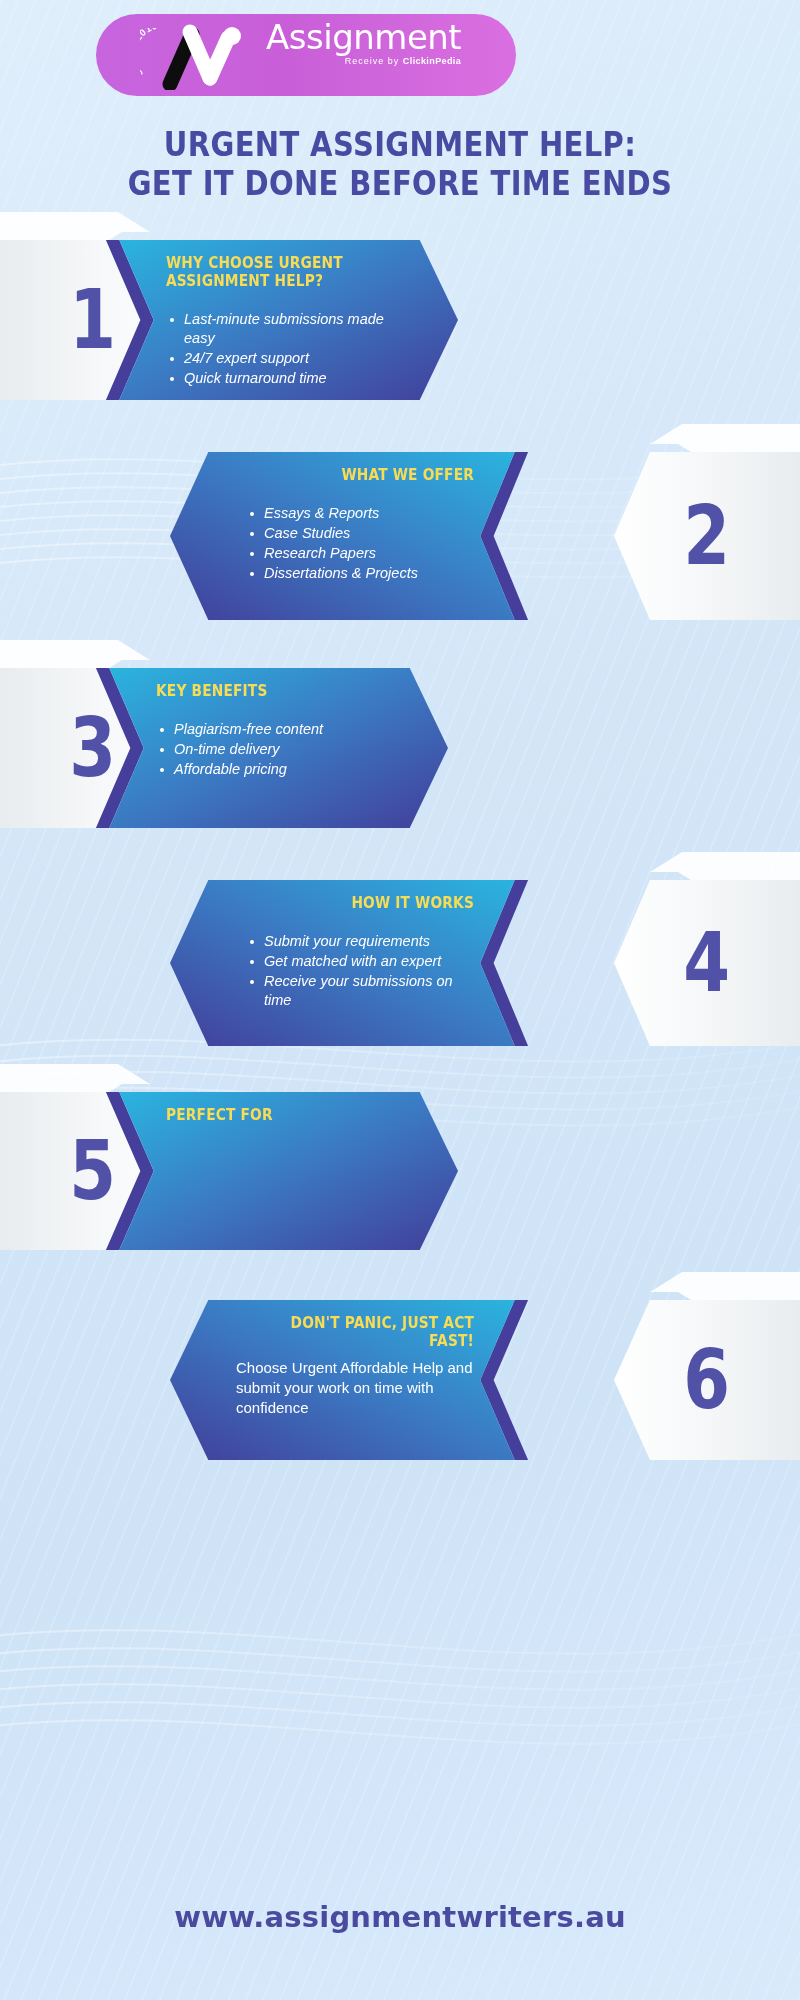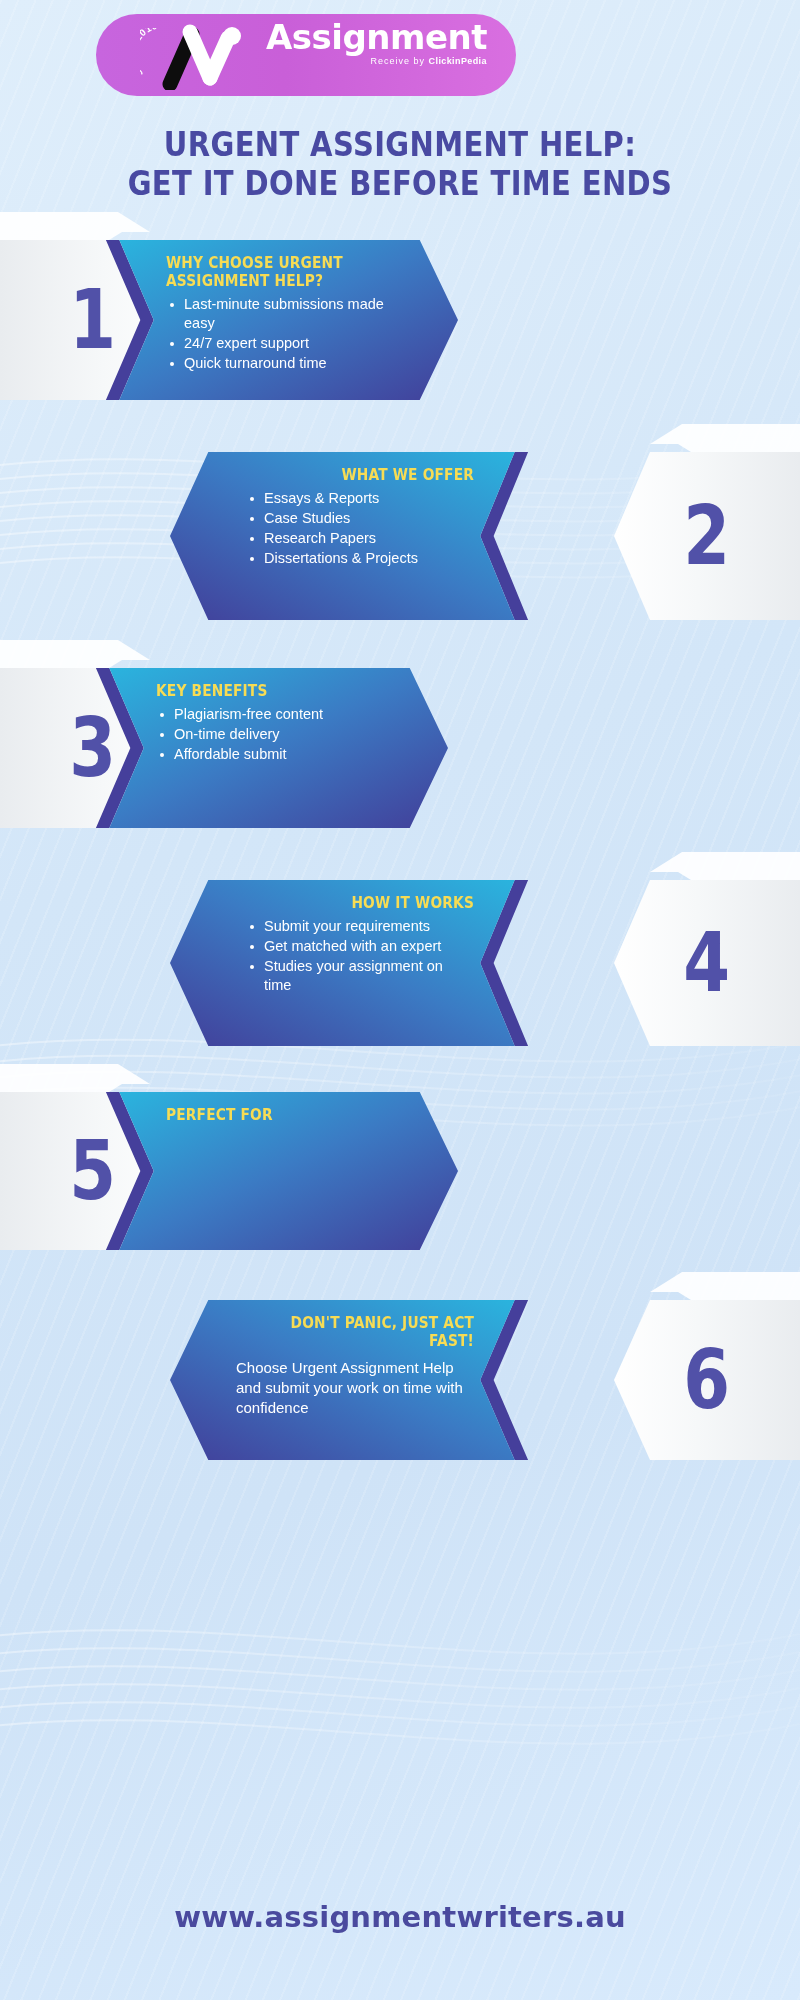--- a/index.html
+++ b/index.html
@@ -37,21 +37,21 @@
     display:flex; align-items:center;
   }
   .logo-since {
     position:absolute; left:44px; top:14px; width:60px; height:60px;
   }
   .logo-since text { font-size:9.5px; font-weight:bold; letter-spacing:.5px;
     fill:#ffffff; font-family:"Liberation Sans", sans-serif; }
   .logo-mark { position:absolute; left:56px; top:8px; width:110px; height:68px; }
   .logo-text { position:absolute; left:170px; top:6px; }
   .logo-l1 {
-    font-size:34px; font-weight:bold; color:#fff; letter-spacing:-0.5px;
+    font-size:34px; font-weight:normal; color:#fff; letter-spacing:-0.5px;
     line-height:1.0; font-family:"DejaVu Sans", sans-serif;
   }
   .logo-l2 {
     font-size:33px; font-weight:bold; color:#fff; letter-spacing:2px;
     line-height:1.0; margin-top:-2px; font-family:"DejaVu Sans", sans-serif;
   }
   .logo-l3 {
     font-size:9px; color:#fff; letter-spacing:1px; margin-top:2px;
     text-align:right; font-family:"Liberation Sans", sans-serif;
   }
@@ -97,21 +97,21 @@
 
   .s-head {
     font-family:"DejaVu Sans", sans-serif;
     font-weight:bold;
     color:#f7dc54;
     font-size:16px;
     line-height:1.12;
     letter-spacing:.2px;
     transform:scaleX(.86);
   }
-  .s-list { list-style:none; margin-top:5px; }
+  .s-list { list-style:none; margin-top:20px;font-style:italic; }
   .s-list li {
     position:relative;
     color:#ffffff;
     font-size:14.5px;
     line-height:1.32;
     padding-left:18px;
     margin-bottom:1px;
   }
   .s-list li:before {
     content:"";
@@ -318,21 +318,21 @@
             </linearGradient>
           </defs>
           <path d="M0 0 L36 80 L0 160 L-14 160 L22 80 L-14 0 Z" fill="#453f9b"></path>
           <path d="M0 0 L314 0 L354 80 L314 160 L0 160 L36 80 Z" fill="url(#pg2)"></path>
         </svg>
         <div class="panel-inner">
           <div class="s-head">KEY BENEFITS</div>
           <ul class="s-list">
             <li>Plagiarism-free content</li>
             <li>On-time delivery</li>
-            <li>Affordable submit</li>
+            <li>Affordable pricing</li>
           </ul>
         </div>
       </div>
     </div>
     <div class="step var-right" style="top: 880px; height: 166px;">
       <div class="deco" style="left: 0px; top: -30px; width: 800px; height: 40px;"><svg width="800" height="40" viewBox="0 0 800 40">
           <path d="M800 2 L682 2 L650 22 L678 22 L704 38 L800 38 Z" fill="#ffffff" opacity=".92"></path>
         </svg></div>
       <div class="numplate" style="right: 0px;">
         <svg class="numplate-bg" width="186" height="166" viewBox="0 0 186 166" preserveAspectRatio="none">
@@ -357,21 +357,21 @@
             </linearGradient>
           </defs>
           <path d="M360 0 L324 83 L360 166 L374 166 L338 83 L374 0 Z" fill="#453f9b"></path>
           <path d="M360 0 L40 0 L0 83 L40 166 L360 166 L324 83 Z" fill="url(#pg3)"></path>
         </svg>
         <div class="panel-inner">
           <div class="s-head">HOW IT WORKS</div>
           <ul class="s-list">
             <li>Submit your requirements</li>
             <li>Get matched with an expert</li>
-            <li>Studies your assignment on time</li>
+            <li>Receive your submissions on time</li>
           </ul>
         </div>
       </div>
     </div>
     <div class="step var-left" style="top: 1092px; height: 158px;">
       <div class="deco" style="left: 0px; top: -30px; width: 800px; height: 40px;"><svg width="800" height="40" viewBox="0 0 800 40">
           <path d="M0 2 L118 2 L150 22 L122 22 L96 38 L0 38 Z" fill="#ffffff" opacity=".92"></path>
         </svg></div>
       <div class="numplate" style="left: 0px;">
         <svg class="numplate-bg" width="186" height="158" viewBox="0 0 186 158" preserveAspectRatio="none">
@@ -427,19 +427,19 @@
               <stop offset="0%" stop-color="#2ab4de"></stop>
               <stop offset="48%" stop-color="#3b7bc4"></stop>
               <stop offset="100%" stop-color="#423e99"></stop>
             </linearGradient>
           </defs>
           <path d="M360 0 L324 80 L360 160 L374 160 L338 80 L374 0 Z" fill="#453f9b"></path>
           <path d="M360 0 L40 0 L0 80 L40 160 L360 160 L324 80 Z" fill="url(#pg5)"></path>
         </svg>
         <div class="panel-inner">
           <div class="s-head">DON'T PANIC, JUST ACT FAST!</div>
-          <div class="s-para">Choose Urgent Assignment Help and submit your work on time with confidence</div>
+          <div class="s-para">Choose Urgent Affordable Help and submit your work on time with confidence</div>
         </div>
       </div>
     </div>
   </div>
 
 <div class="footer">www.assignmentwriters.au</div>
 
 </body></html>

